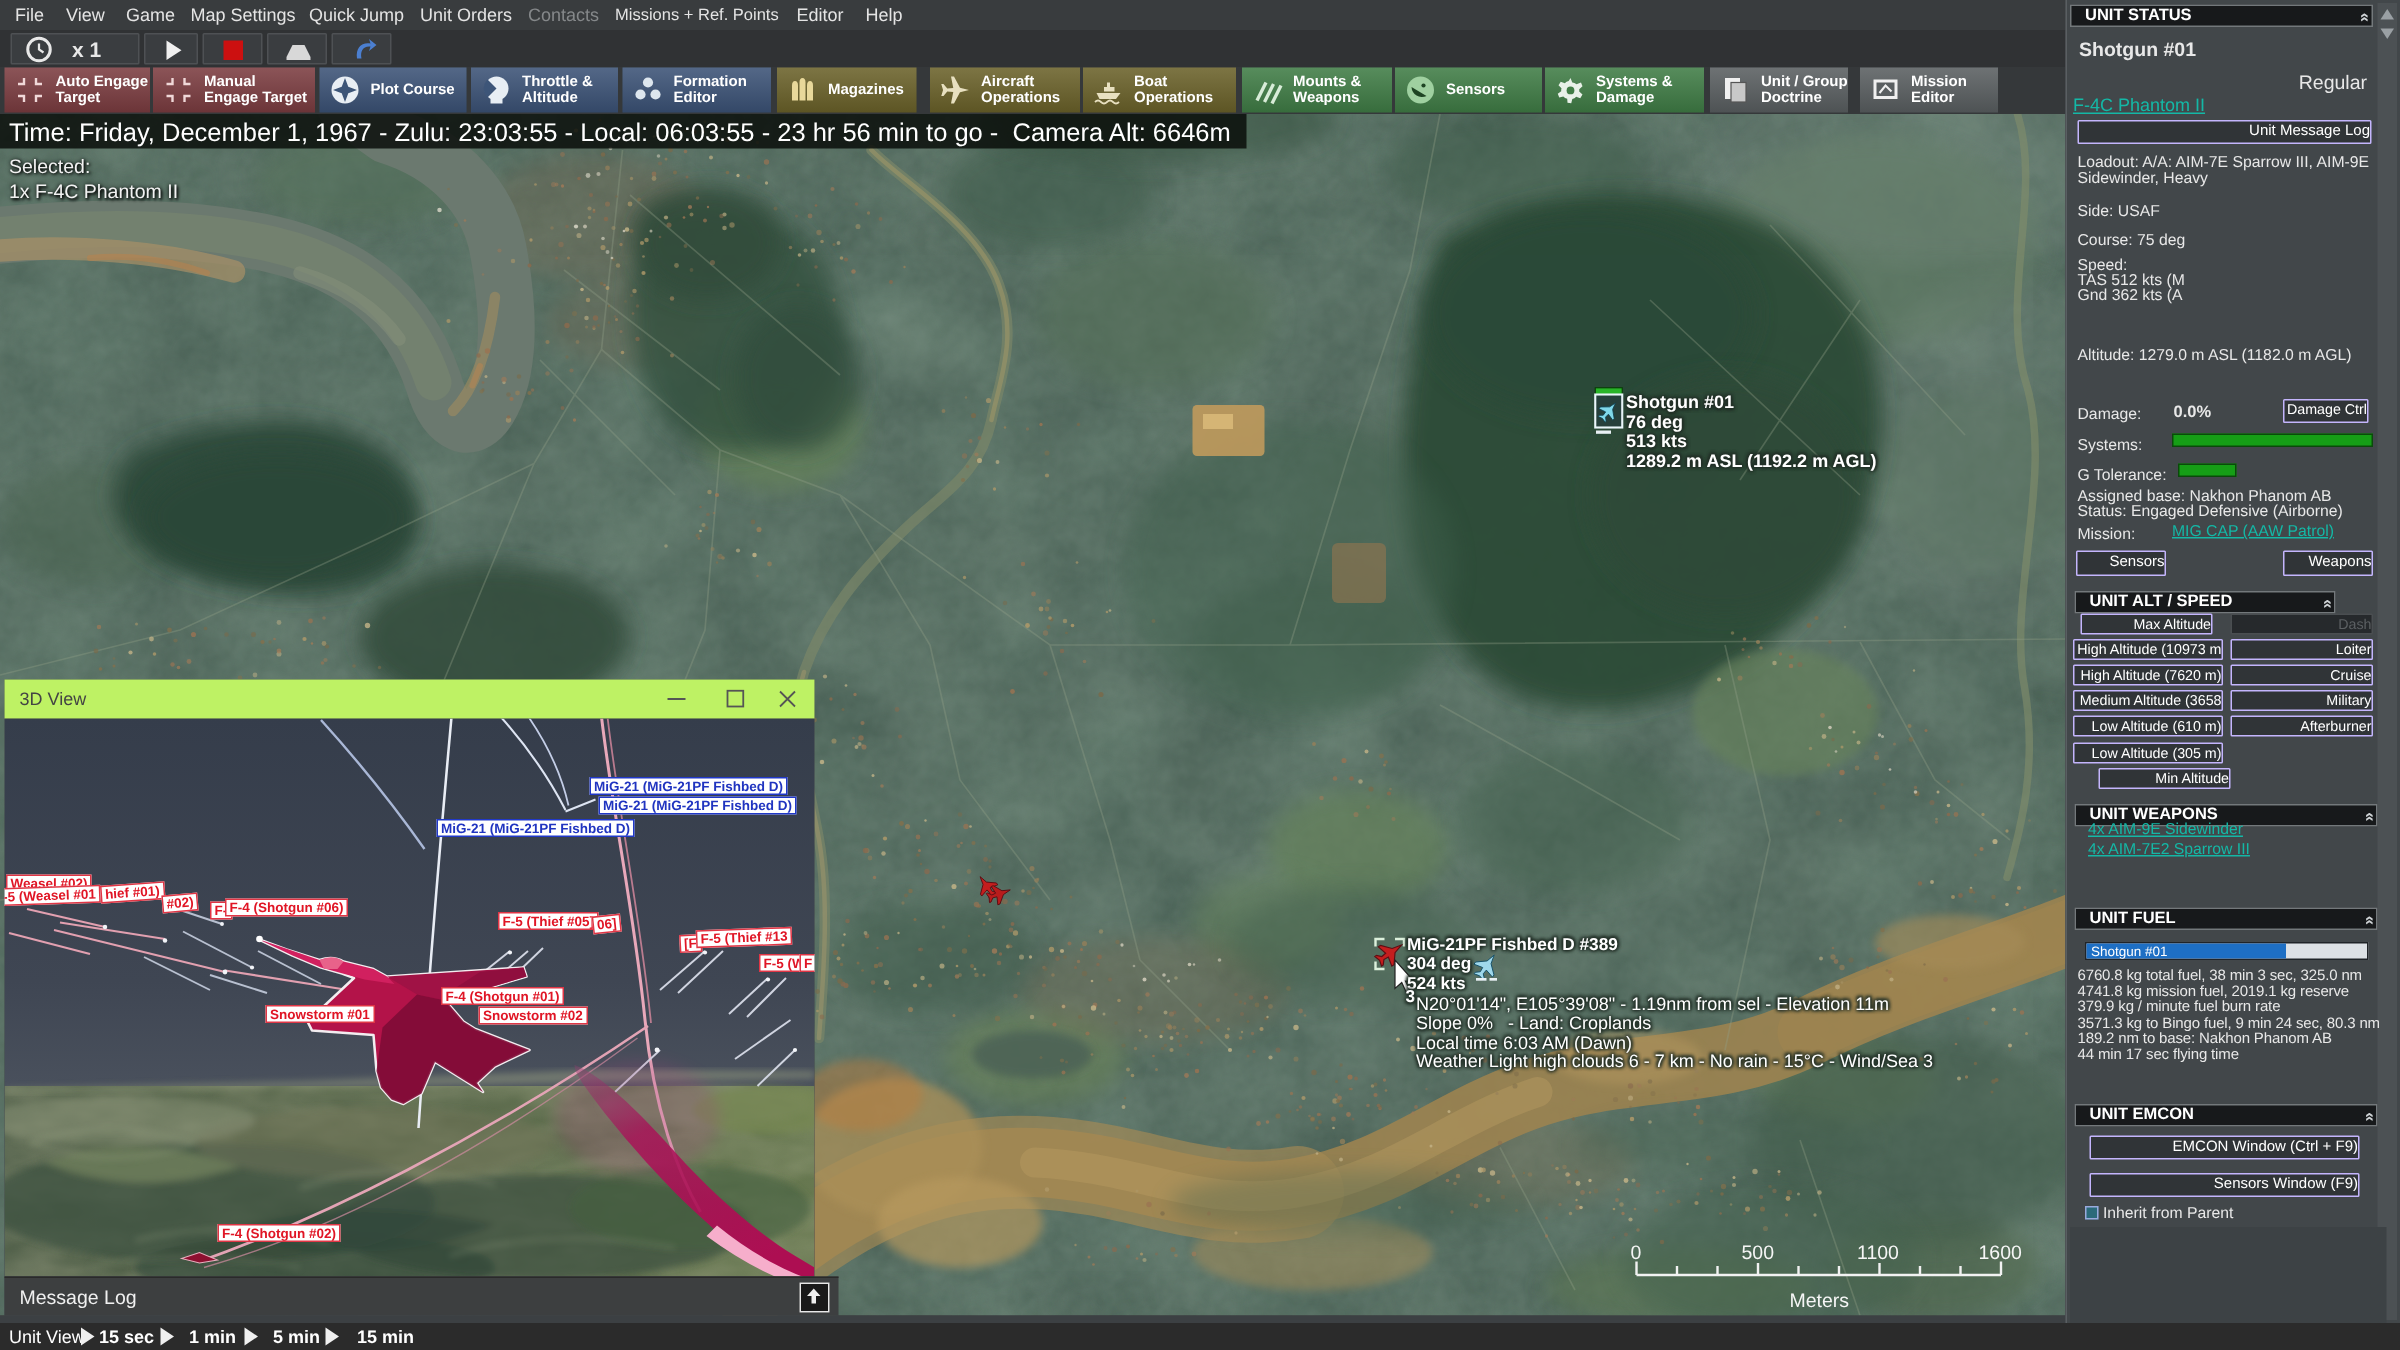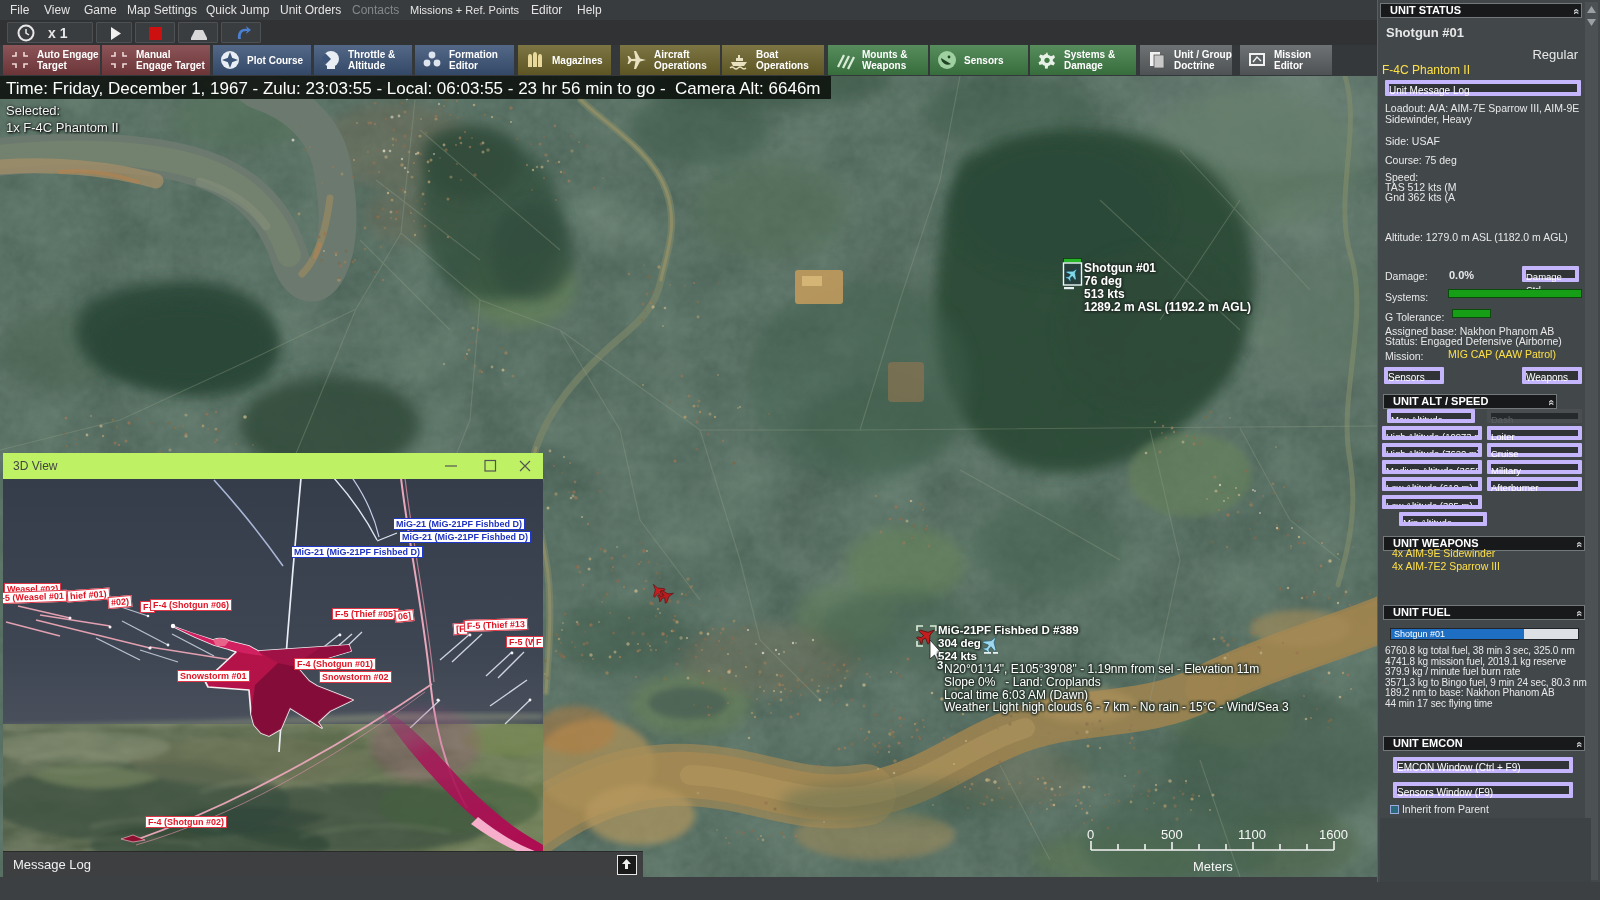--- a/index.html
+++ b/index.html
@@ -12,26 +12,26 @@
 .bb{position:absolute;top:0;height:30px;color:#fff;font-size:10px;font-weight:bold;line-height:11px}
 .bb .ic{position:absolute;left:6px;top:4px;width:22px;height:22px}
 .bb .tx{position:absolute;left:34px;top:50%;transform:translateY(-50%)}
 #map{position:absolute;left:0;top:76px;width:1377px;height:801px;overflow:hidden}
 #timebar{position:absolute;left:0;top:76px;height:23px;background:rgba(8,12,9,0.83);color:#fff;font-size:17px;padding:3px 10px 0 6px;white-space:nowrap}
 #selbox{position:absolute;left:6px;top:102px;color:#f2f2f2;font-size:13px;text-shadow:0 0 3px #000,1px 1px 2px #000;line-height:17px}
 .mlab{position:absolute;color:#fff;font-size:12px;font-weight:bold;white-space:nowrap;text-shadow:-1px -1px 2px #233028,1px -1px 2px #233028,-1px 1px 2px #233028,1px 1px 2px #233028,0 0 3px #233028;line-height:13px}
 #rpanel{position:absolute;left:1377px;top:0;width:223px;height:882px;background:#42474a;color:#e8e8e8;font-size:11px}
 .phead{position:relative;margin:3px 18px 0 3px;height:15px;background:#17191b;border:1px solid #73787b;color:#fff;font-weight:bold;font-size:11px;line-height:13px;padding-left:9px}
 .phead .chev{position:absolute;right:3px;top:0px;font-weight:bold;color:#cfd3d6;font-size:11px;transform:rotate(90deg);letter-spacing:-2px}
-.btn{background:#303437;border:4px solid #c4b5fd;color:#fff;text-align:left;position:absolute;font-size:10px;line-height:13px;border-radius:1px}
-.lnk{color:#fde047;}
+.btn{background:#303437;border:1px solid #c4b5fd;color:#fff;text-align:right;position:absolute;font-size:10px;line-height:13px;border-radius:1px}
+.lnk{color:#14b8a6;text-decoration:underline}
 #w3d{position:absolute;left:3px;top:453px;width:540px;height:424px;background:#40444a}
 #w3dtitle{position:absolute;left:0;top:0;width:540px;height:26px;background:#bef264;color:#444;font-size:12px}
 #w3dview{position:absolute;left:0;top:26px;width:540px;height:372px;overflow:hidden}
-#msglog{position:absolute;left:0;top:398px;width:640px;height:26px;background:#3d3f40;color:#f0f0f0;font-size:13px;border-top:1px solid #2a2a2a}
+#msglog{position:absolute;left:0;top:398px;width:556px;height:26px;background:#3d3f40;color:#f0f0f0;font-size:13px;border-top:1px solid #2a2a2a}
 .rlab{position:absolute;background:#fff;border:1px solid #e03545;color:#e01525;font-size:9px;font-weight:bold;line-height:10px;padding:0 2px;white-space:nowrap}
 .blab{position:absolute;background:#fff;border:1px solid #2038c8;color:#2034c0;font-size:9px;font-weight:bold;line-height:10px;padding:0 2px;white-space:nowrap}
 #botbar{position:absolute;left:0;top:882px;width:1600px;height:18px;background:#2b2b2b;color:#fff;font-size:12px}
 </style></head><body>
 <div id="stage">
 <div id="map"><svg width="1377" height="801" viewBox="0 76 1377 801" xmlns="http://www.w3.org/2000/svg">
 <defs>
 <filter id="soft" x="-40%" y="-40%" width="180%" height="180%">
             <feGaussianBlur stdDeviation="7"></feGaussianBlur>
           </filter>
@@ -1379,20 +1379,33 @@
 </div>
 <div id="msglog">
         <span style="position:absolute;left:10px;top:5px">Message Log</span>
 <div style="position:absolute;right:6px;top:3px;width:20px;height:20px;background:#1a1a1a;border:1.5px solid #e8e8e8">
 <svg width="17" height="17">
             <path d="M8.5,3 L13,8 L10,8 L10,13 L7,13 L7,8 L4,8 Z" fill="#f0f0f0"></path>
           </svg></div>
 </div>
 </div>
 
+<div id="botbar">
+<span style="position:absolute;left:6px;top:2px">Unit View</span>
+<svg style="position:absolute;left:0;top:0" width="640" height="18">
+<path d="M54,3 L63,9 L54,15 Z" fill="#f0f0f0"></path>
+        <text x="66" y="13" fill="#fff" font-size="12" font-weight="bold" font-family="Liberation Sans">15 sec</text>
+<path d="M107,3 L116,9 L107,15 Z" fill="#f0f0f0"></path>
+        <text x="126" y="13" fill="#fff" font-size="12" font-weight="bold" font-family="Liberation Sans">1 min</text>
+<path d="M163,3 L172,9 L163,15 Z" fill="#f0f0f0"></path>
+        <text x="182" y="13" fill="#fff" font-size="12" font-weight="bold" font-family="Liberation Sans">5 min</text>
+<path d="M217,3 L226,9 L217,15 Z" fill="#f0f0f0"></path>
+        <text x="238" y="13" fill="#fff" font-size="12" font-weight="bold" font-family="Liberation Sans">15 min</text>
+</svg>
+</div>
 
 <div id="rpanel">
 <div style="position:absolute;left:0;top:0;width:1px;height:882px;background:#5a5f62"></div>
 <div style="position:absolute;right:2px;top:2px;width:13px;height:878px;background:#4c5154"></div>
 <svg style="position:absolute;right:2px;top:4px" width="13" height="36">
         <path d="M6.5,2 L11,9 L2,9 Z" fill="#9aa0a4"></path>
         <path d="M6.5,22 L11,15 L2,15 Z" fill="#9aa0a4"></path>
       </svg>
 <div class="phead" style="top:0">UNIT STATUS<span class="chev">«</span></div>
 <div style="position:absolute;left:9px;top:25px;font-size:13px;font-weight:bold">Shotgun #01</div>

